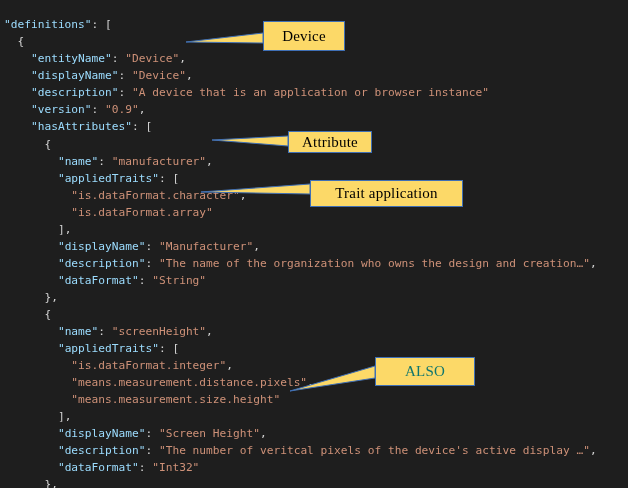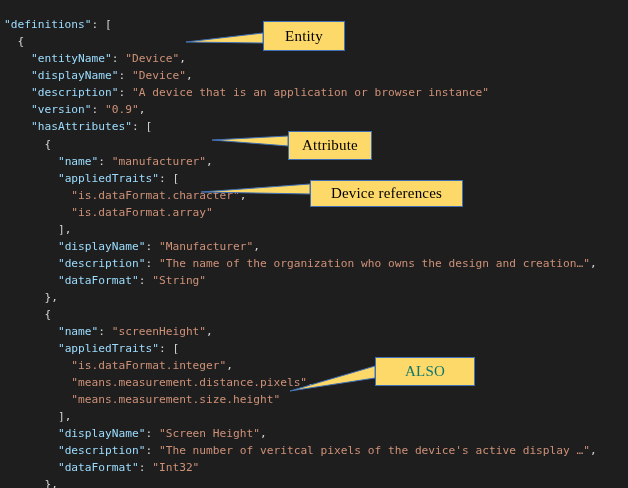--- a/index.html
+++ b/index.html
@@ -65,33 +65,33 @@
 
 <div id="screen">
 
   <pre id="code"><span class="ln"><span class="p"></span><span class="k">"definitions"</span><span class="p">: [</span></span><span class="ln"><span class="p">  </span><span class="p">{</span></span><span class="ln"><span class="p">    </span><span class="k">"entityName"</span><span class="p">: </span><span class="s">"Device"</span><span class="p">,</span></span><span class="ln"><span class="p">    </span><span class="k">"displayName"</span><span class="p">: </span><span class="s">"Device"</span><span class="p">,</span></span><span class="ln"><span class="p">    </span><span class="k">"description"</span><span class="p">: </span><span class="s">"A device that is an application or browser instance"</span></span><span class="ln"><span class="p">    </span><span class="k">"version"</span><span class="p">: </span><span class="s">"0.9"</span><span class="p">,</span></span><span class="ln"><span class="p">    </span><span class="k">"hasAttributes"</span><span class="p">: [</span></span><span class="ln"><span class="p">      </span><span class="p">{</span></span><span class="ln"><span class="p">        </span><span class="k">"name"</span><span class="p">: </span><span class="s">"manufacturer"</span><span class="p">,</span></span><span class="ln"><span class="p">        </span><span class="k">"appliedTraits"</span><span class="p">: [</span></span><span class="ln"><span class="p">          </span><span class="s">"is.dataFormat.character"</span><span class="p">,</span></span><span class="ln"><span class="p">          </span><span class="s">"is.dataFormat.array"</span></span><span class="ln"><span class="p">        </span><span class="p">],</span></span><span class="ln"><span class="p">        </span><span class="k">"displayName"</span><span class="p">: </span><span class="s">"Manufacturer"</span><span class="p">,</span></span><span class="ln"><span class="p">        </span><span class="k">"description"</span><span class="p">: </span><span class="s">"The name of the organization who owns the design and creation…"</span><span class="p">,</span></span><span class="ln"><span class="p">        </span><span class="k">"dataFormat"</span><span class="p">: </span><span class="s">"String"</span></span><span class="ln"><span class="p">      </span><span class="p">},</span></span><span class="ln"><span class="p">      </span><span class="p">{</span></span><span class="ln"><span class="p">        </span><span class="k">"name"</span><span class="p">: </span><span class="s">"screenHeight"</span><span class="p">,</span></span><span class="ln"><span class="p">        </span><span class="k">"appliedTraits"</span><span class="p">: [</span></span><span class="ln"><span class="p">          </span><span class="s">"is.dataFormat.integer"</span><span class="p">,</span></span><span class="ln"><span class="p">          </span><span class="s">"means.measurement.distance.pixels"</span><span class="p">,</span></span><span class="ln"><span class="p">          </span><span class="s">"means.measurement.size.height"</span></span><span class="ln"><span class="p">        </span><span class="p">],</span></span><span class="ln"><span class="p">        </span><span class="k">"displayName"</span><span class="p">: </span><span class="s">"Screen Height"</span><span class="p">,</span></span><span class="ln"><span class="p">        </span><span class="k">"description"</span><span class="p">: </span><span class="s">"The number of veritcal pixels of the device's active display …"</span><span class="p">,</span></span><span class="ln"><span class="p">        </span><span class="k">"dataFormat"</span><span class="p">: </span><span class="s">"Int32"</span></span><span class="ln"><span class="p">      </span><span class="p">},</span></span></pre>
 
   <div id="callouts">
       <svg class="leader" width="81" height="14" style="left: 184px; top: 31px;">
         <polygon points="2,11 79,2 79,12" fill="#fcd968" stroke="#3f6fb5" stroke-width="1" stroke-linejoin="miter"></polygon>
       </svg>
       <div class="callout-box" style="left: 263px; top: 21px; width: 82px; height: 30px; background: rgb(252, 217, 104); border-color: rgb(63, 111, 181); color: rgb(0, 0, 0);">
-        <span>Entity</span>
+        <span>Device</span>
       </div>
       <svg class="leader" width="80" height="14" style="left: 210px; top: 134px;">
         <polygon points="2,6 78,2 78,12" fill="#fcd968" stroke="#3f6fb5" stroke-width="1" stroke-linejoin="miter"></polygon>
       </svg>
-      <div class="callout-box" style="left: 288px; top: 131px; width: 84px; height: 29px; background: rgb(252, 217, 104); border-color: rgb(63, 111, 181); color: rgb(0, 0, 0); text-align: center;">
+      <div class="callout-box" style="left: 288px; top: 131px; width: 84px; height: 22px; background: rgb(252, 217, 104); border-color: rgb(63, 111, 181); color: rgb(0, 0, 0); text-align: center;">
         <span>Attribute</span>
       </div>
       <svg class="leader" width="113" height="14" style="left: 199px; top: 182px;">
         <polygon points="2,10 111,2 111,12" fill="#fcd968" stroke="#3f6fb5" stroke-width="1" stroke-linejoin="miter"></polygon>
       </svg>
       <div class="callout-box" style="left: 310px; top: 180px; width: 153px; height: 27px; background: rgb(252, 217, 104); border-color: rgb(63, 111, 181); color: rgb(0, 0, 0);">
-        <span>Device references</span>
+        <span>Trait application</span>
       </div>
       <svg class="leader" width="89" height="29" style="left: 288px; top: 364px;">
         <polygon points="2,27 87,2 87,14" fill="#fcd968" stroke="#3f6fb5" stroke-width="1" stroke-linejoin="miter"></polygon>
       </svg>
       <div class="callout-box" style="left: 375px; top: 357px; width: 100px; height: 29px; background: rgb(252, 217, 104); border-color: rgb(63, 111, 181); color: #0f766e;">
         <span>ALSO</span>
       </div>
     </div>
 
 </div>

